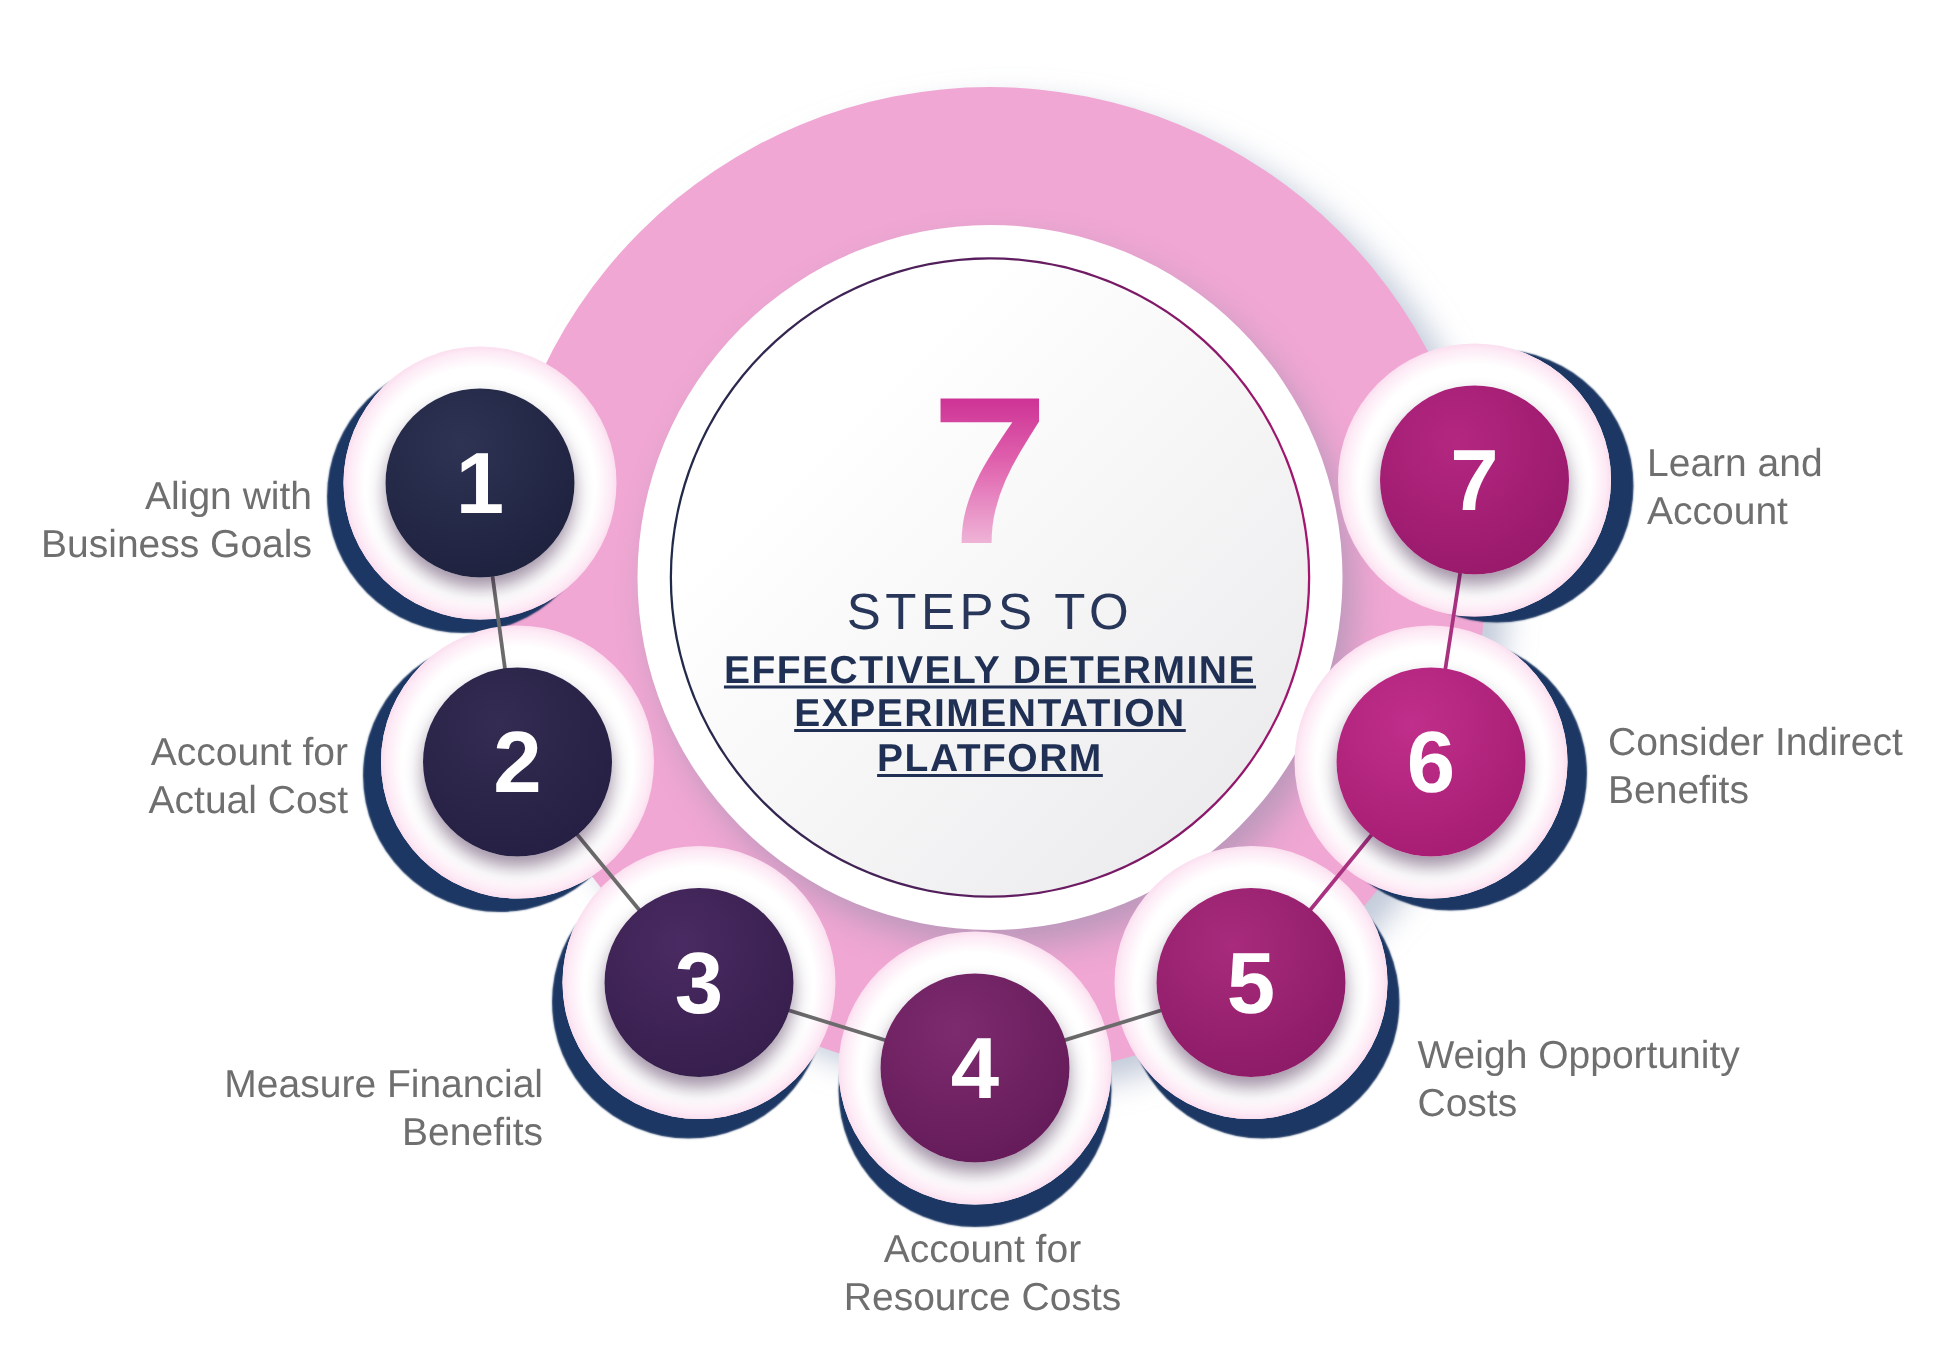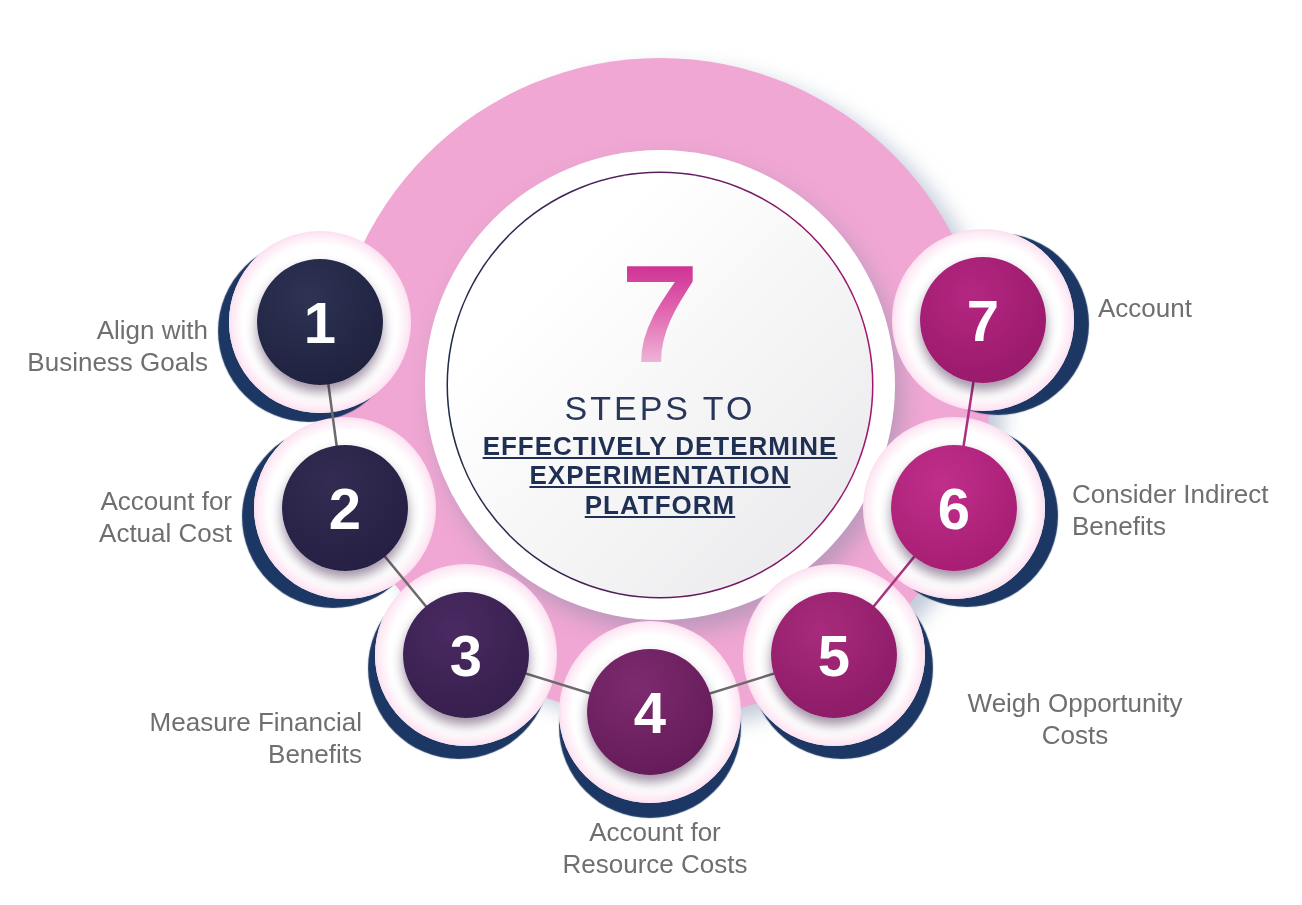--- a/index.html
+++ b/index.html
@@ -136,25 +136,26 @@
     <div>Actual Cost</div>
   </div>
   <div class="step-label" style="left: 112px; top: 707px; width: 250px; text-align: right; color: rgb(111, 111, 111);">
     <div>Measure Financial</div>
     <div>Benefits</div>
   </div>
   <div class="step-label" style="left: 530px; top: 817px; width: 250px; text-align: center; color: rgb(111, 111, 111);">
     <div>Account for</div>
     <div>Resource Costs</div>
   </div>
-  <div class="step-label" style="left: 945px; top: 688px; width: 260px; text-align: center; color: rgb(111, 111, 111);">
+  <div class="step-label" style="left: 945px; top: 688px; width: 260px; text-align: left; color: rgb(111, 111, 111);">
     <div>Weigh Opportunity</div>
     <div>Costs</div>
   </div>
   <div class="step-label" style="left: 1072px; top: 479px; width: 240px; text-align: left; color: rgb(111, 111, 111);">
     <div>Consider Indirect</div>
     <div>Benefits</div>
   </div>
   <div class="step-label" style="left: 1098px; top: 293px; width: 200px; text-align: left; color: rgb(111, 111, 111);">
+    <div>Learn and</div>
     <div>Account</div>
   </div>
 
 </div>
 
 </body></html>

